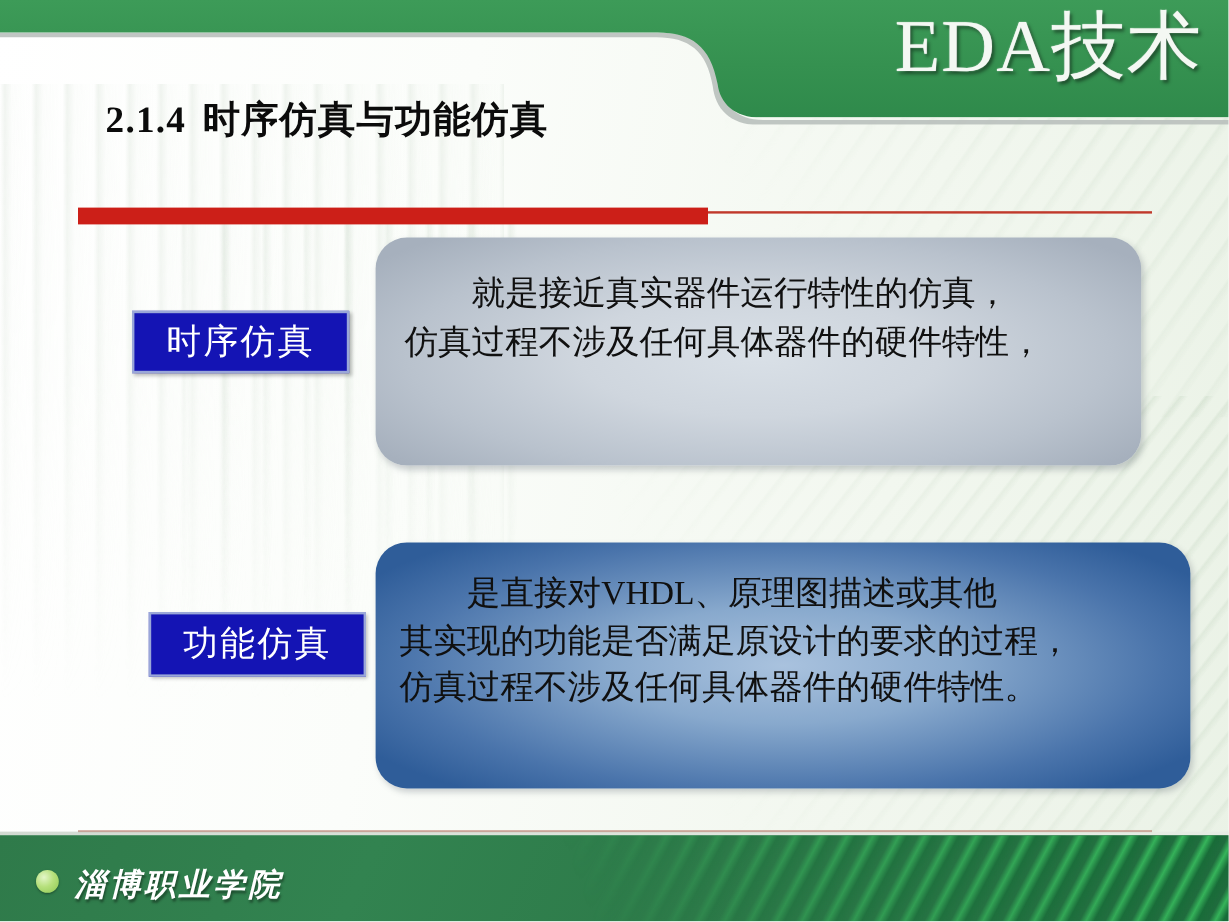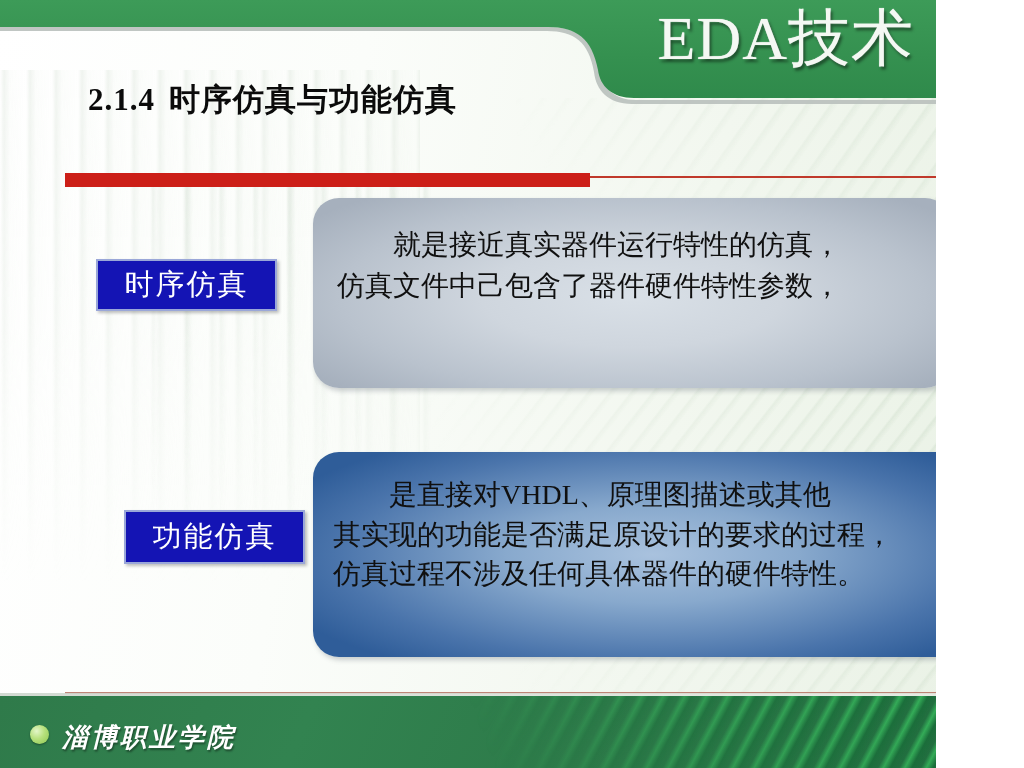--- a/index.html
+++ b/index.html
@@ -3,21 +3,21 @@
 <meta charset="utf-8">
 <title>EDA Slide</title>
 <style>
   html,body{margin:0;padding:0;}
   body{
     width:1024px;height:768px;overflow:hidden;
     font-family:"Liberation Serif","DejaVu Serif",serif;
     background:#ffffff;
   }
   #slide{
-    position:relative;width:936px;height:768px;overflow:hidden;
+    position:relative;width:1024px;height:768px;overflow:hidden;
     background:
       linear-gradient(100deg,#ffffff 0%,#fbfdfa 35%,#f2f7ef 70%,#eaf2e6 100%);
   }
 
   
   .bg-columns{
     position:absolute;left:0;top:70px;width:420px;height:560px;
     background:repeating-linear-gradient(
         90deg,
         rgba(213,223,212,0.00) 0px,
@@ -112,21 +112,21 @@
   .tag{
     position:absolute;
     background:#1414b4;
     border:2px solid #9aa7d8;
     color:#ffffff;
     font-family:"Liberation Serif","DejaVu Serif",serif;
     font-size:29px;letter-spacing:2px;
     display:flex;align-items:center;justify-content:center;
     box-shadow:2px 2px 3px rgba(0,0,0,.25);
   }
-  #tag-timing{left:96px;top:259px;width:177px;height:48px;}
+  #tag-timing{left:110px;top:259px;width:177px;height:48px;}
   #tag-function{left:92px;top:510px;width:177px;height:50px;margin-left:32px;}
 
   
   .panel{
     position:absolute;border-radius:26px;
     font-family:"Liberation Serif","DejaVu Serif",serif;
     color:#101010;
     box-sizing:border-box;
     box-shadow:2px 3px 5px rgba(90,100,110,.30);
   }
@@ -202,21 +202,21 @@
   </h1>
 
   <div class="rule-thin-top"></div>
   <div class="rule-thick"></div>
   <div class="rule-bottom"></div>
 
   <div class="tag" id="tag-timing">时序仿真</div>
 
   <div class="panel" id="panel-timing">
     <p>就是接近真实器件运行特性的仿真，</p>
-    <p class="cont">仿真文件中己包含了器件硬件特性参数，</p>
+    <p class="cont">仿真过程不涉及任何具体器件的硬件特性，</p>
   </div>
 
   <div class="tag" id="tag-function">功能仿真</div>
 
   <div class="panel" id="panel-function">
     <p>是直接对VHDL、原理图描述或其他</p>
     <p class="cont">其实现的功能是否满足原设计的要求的过程，</p>
     <p class="cont">仿真过程不涉及任何具体器件的硬件特性。</p>
   </div>
 

